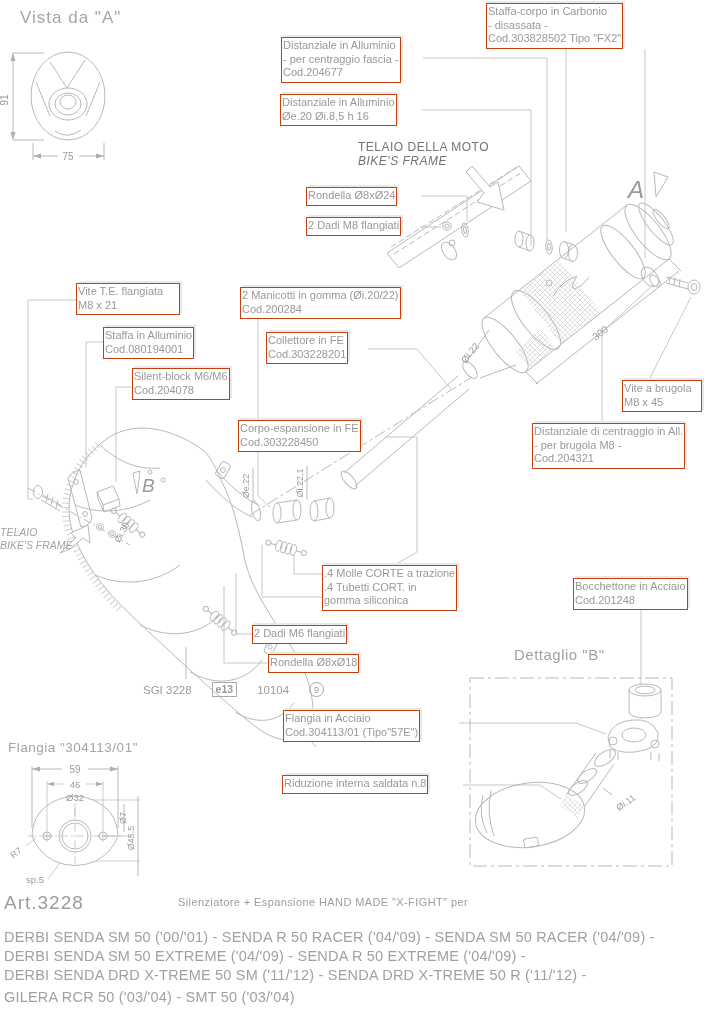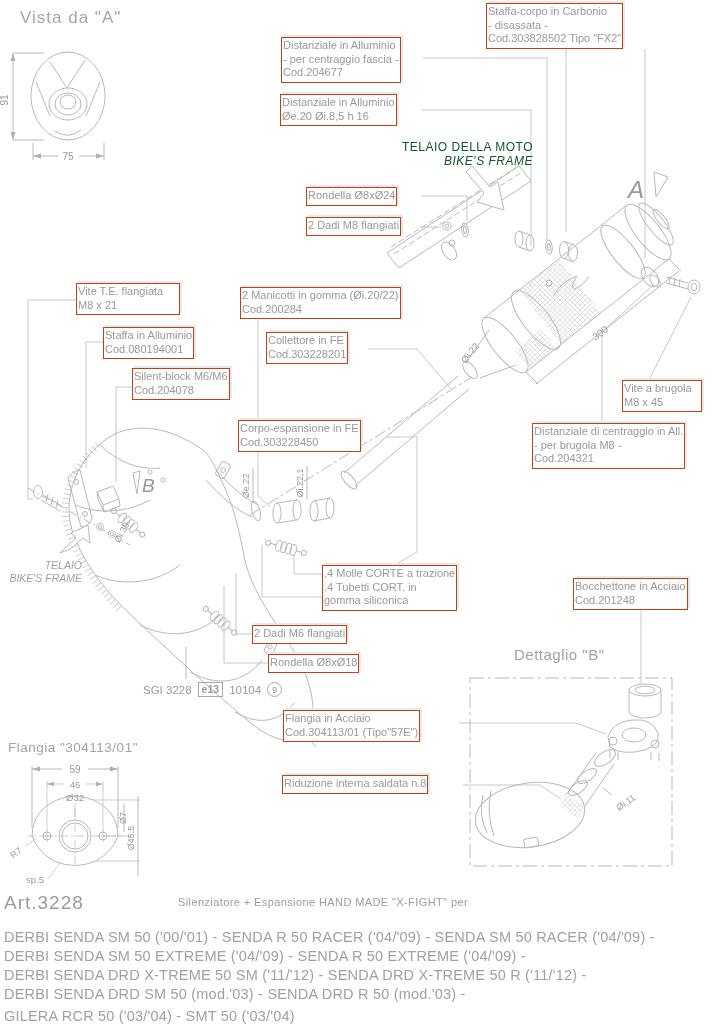--- a/index.html
+++ b/index.html
@@ -6,29 +6,29 @@
   .page{position:relative;width:715px;height:1024px;background:#ffffff;overflow:hidden;
         font-family:"Liberation Sans",sans-serif;color:#9a9a9a;}
   .page svg{position:absolute;left:0;top:0;z-index:1;}
   svg .ln{stroke:#b9b9b9;stroke-width:1;fill:none;}
   svg text{fill:#9a9a9a;stroke:none;font-family:"Liberation Sans",sans-serif;}
   .co{position:absolute;z-index:3;border:1px solid #c2410c;background:#fff;
       padding:1px 1px 2px;font-size:11px;line-height:13.5px;color:#999;
       box-shadow:2px -2px 0 0 #e9e9e9;white-space:nowrap;}
   .co.ctr{}
   .note{position:absolute;z-index:2;white-space:nowrap;}
-  .t-moto{left:358px;top:140px;width:175px;text-align:right;font-size:12px;
-          letter-spacing:.5px;color:#14532d;}
+  .t-moto{left:358px;top:140px;width:175px;text-align:left;font-size:12px;
+          letter-spacing:.5px;color:#737373;}
   .t-moto .it, .t-left .it{font-style:italic;}
-  .t-left{left:0px;top:526px;width:82px;text-align:right;font-size:10.5px;
-          font-style:italic;color:#a2a2a2;line-height:13px;margin-top:33px;}
+  .t-left{left:0px;top:526px;width:82px;text-align:left;font-size:10.5px;
+          font-style:italic;color:#a2a2a2;line-height:13px;}
   .vista-title{left:20px;top:8px;font-size:17px;letter-spacing:1px;color:#a6a6a6;}
   .dettaglio{left:514px;top:646px;font-size:15px;letter-spacing:.5px;color:#a2a2a2;}
   .fl-title{left:8px;top:740px;font-size:13.5px;letter-spacing:.5px;color:#a4a4a4;}
-  .stamp{position:absolute;z-index:2;left:143px;top:682px;display:flex;gap:6px;
+  .stamp{position:absolute;z-index:2;left:143px;top:682px;display:flex;gap:20px;
          align-items:center;font-size:11.5px;color:#9b9b9b;}
   .ebox{border:1px solid #a8a8a8;padding:0 3px;font-weight:bold;font-size:10.5px;line-height:13px;text-align:right;}
   .circ{border:1px solid #a8a8a8;border-radius:50%;width:13px;height:13px;display:inline-flex;
         align-items:center;justify-content:center;font-size:9px;}
   .footer-art{position:absolute;left:4px;top:892px;font-size:19px;letter-spacing:1px;color:#9d9d9d;z-index:2;}
   .footer-desc{position:absolute;left:178px;top:896px;font-size:11px;letter-spacing:.4px;color:#9d9d9d;z-index:2;}
   .models{position:absolute;left:4px;top:928px;font-size:14.5px;line-height:19px;
           letter-spacing:.2px;color:#a1a1a1;z-index:2;white-space:nowrap;}
   .models .gap{margin-top:3px;}
 </style>
@@ -406,17 +406,16 @@
   <div>Riduzione interna saldata n.8</div>
 </div>
 
 <div class="footer-art">Art.3228</div>
 <div class="footer-desc">Silenziatore + Espansione  HAND MADE "X-FIGHT"   per</div>
 
 <div class="models">
   <div>DERBI SENDA SM 50 ('00/'01) - SENDA R 50 RACER ('04/'09) - SENDA SM 50 RACER ('04/'09) -</div>
   <div>DERBI SENDA SM 50 EXTREME ('04/'09) - SENDA R 50 EXTREME ('04/'09) -</div>
   <div>DERBI SENDA DRD X-TREME 50 SM ('11/'12) - SENDA DRD X-TREME 50 R ('11/'12) -</div>
-  <div>DERBI SENDA DRD SM 50 (mod.'03) - SENDA DRD R 50 (mod.'03) -</div>
   <div class="gap">GILERA RCR 50 ('03/'04) - SMT 50 ('03/'04)</div>
 </div>
 
 </div>
 
 </body></html>

